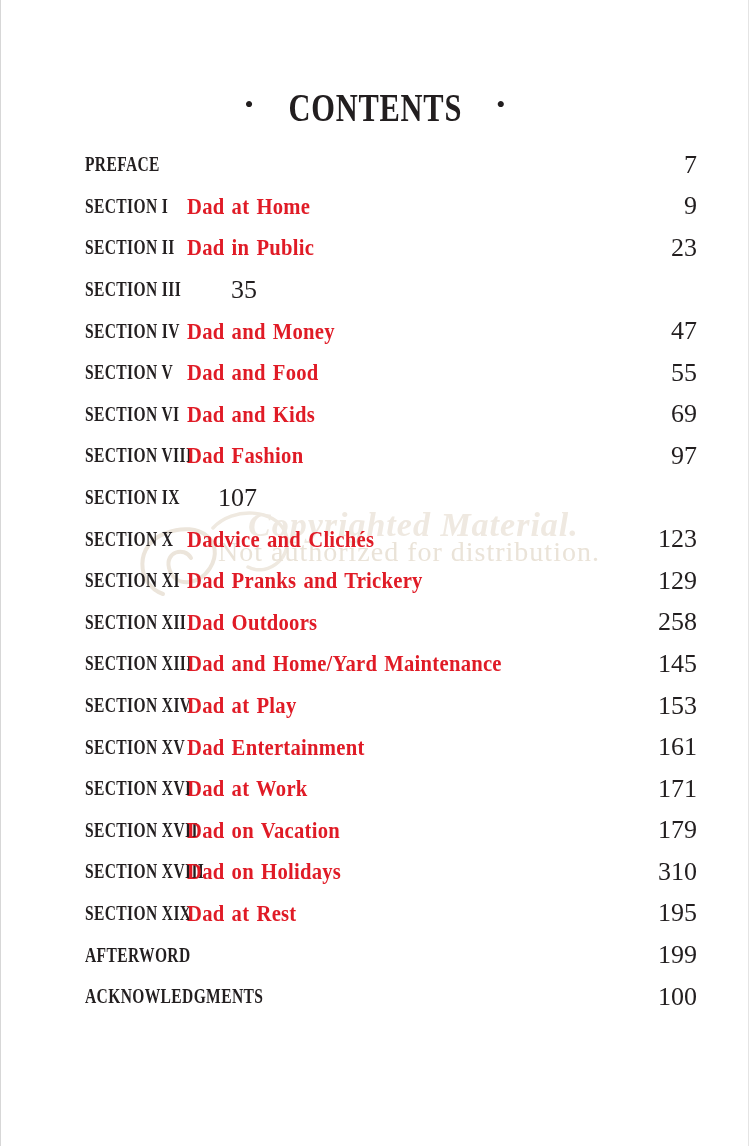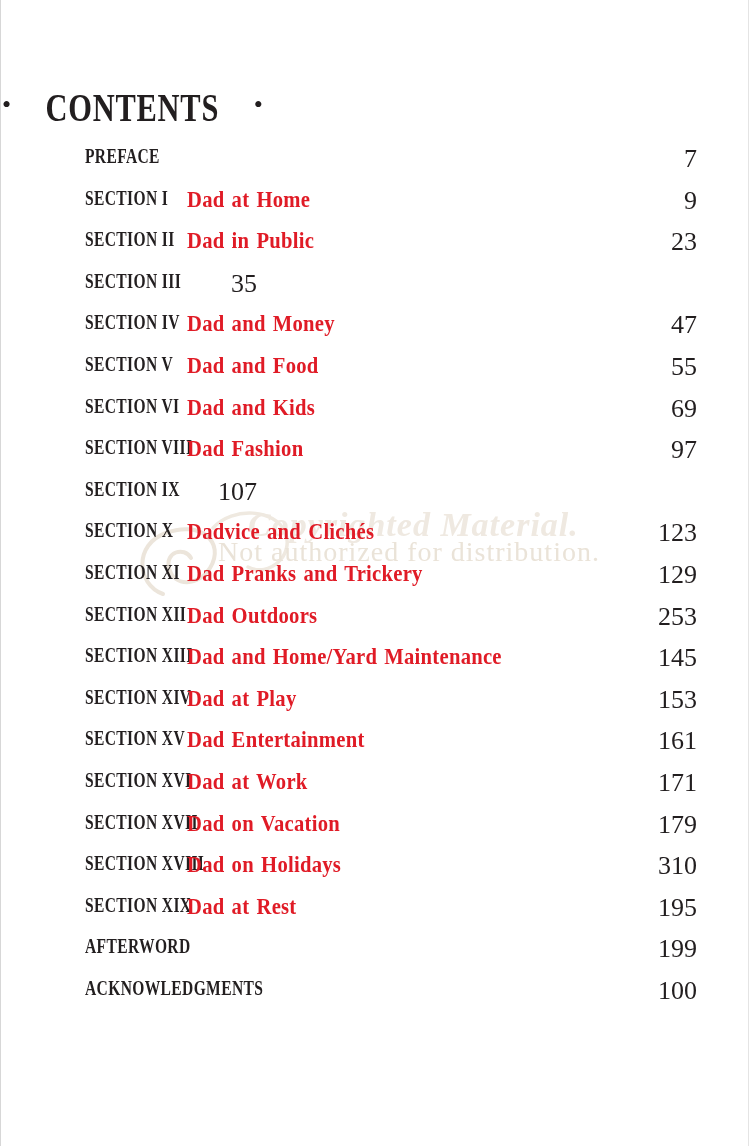--- a/index.html
+++ b/index.html
@@ -25,40 +25,40 @@
   }
   .wm-line2 {
     position: absolute; left: 218px; top: 536px;
     font-size: 28px; font-weight: normal; letter-spacing: 1px;
     color: #eae3d8; white-space: nowrap;
   }
 
   
   .page-title {
     position: absolute; top: 82px; left: 0; width: 100%;
-    z-index: 1; line-height: 44px; height: 44px;
+    text-align: center; z-index: 1; line-height: 44px; height: 44px;
     white-space: nowrap;
   }
   .page-title .word {
     display: inline-block;
     font-size: 39px; font-weight: bold; letter-spacing: 1px;
     transform: scaleX(0.78);
     vertical-align: middle; line-height: 1;
   }
   .page-title .sep {
     display: inline-block;
     font-size: 26px; vertical-align: middle; line-height: 1;
     margin: 0 2px; position: relative; top: -3px;
   }
 
   
   .toc {
     position: absolute; left: 85px; right: 53px; top: 144px; z-index: 1;
   }
-  .toc-row { display: flex; height: 41.6px; }
+  .toc-row { display: flex; align-items: center; height: 41.6px; }
   .cell-label { flex: 0 0 102px; width: 102px; }
   .cell-label .sc {
     display: inline-block; white-space: nowrap;
     transform: scaleX(0.74); transform-origin: 0 50%;
     font-weight: bold; font-size: 21px; letter-spacing: 0.5px;
     color: #221e1f;
   }
   .cell-title { flex: 1 1 auto; min-width: 0; }
   .cell-title .sc {
     display: inline-block; white-space: nowrap;
@@ -157,21 +157,21 @@
 
     <div class="toc-row">
       <span class="cell-label"><span class="sc">SECTION XI</span></span>
       <span class="cell-title"><span class="sc">Dad Pranks and Trickery</span></span>
       <span class="cell-page">129</span>
     </div>
 
     <div class="toc-row">
       <span class="cell-label"><span class="sc">SECTION XII</span></span>
       <span class="cell-title"><span class="sc">Dad Outdoors</span></span>
-      <span class="cell-page">253</span>
+      <span class="cell-page">258</span>
     </div>
 
     <div class="toc-row">
       <span class="cell-label"><span class="sc">SECTION XIII</span></span>
       <span class="cell-title"><span class="sc">Dad and Home/Yard Maintenance</span></span>
       <span class="cell-page">145</span>
     </div>
 
     <div class="toc-row">
       <span class="cell-label"><span class="sc">SECTION XIV</span></span>

